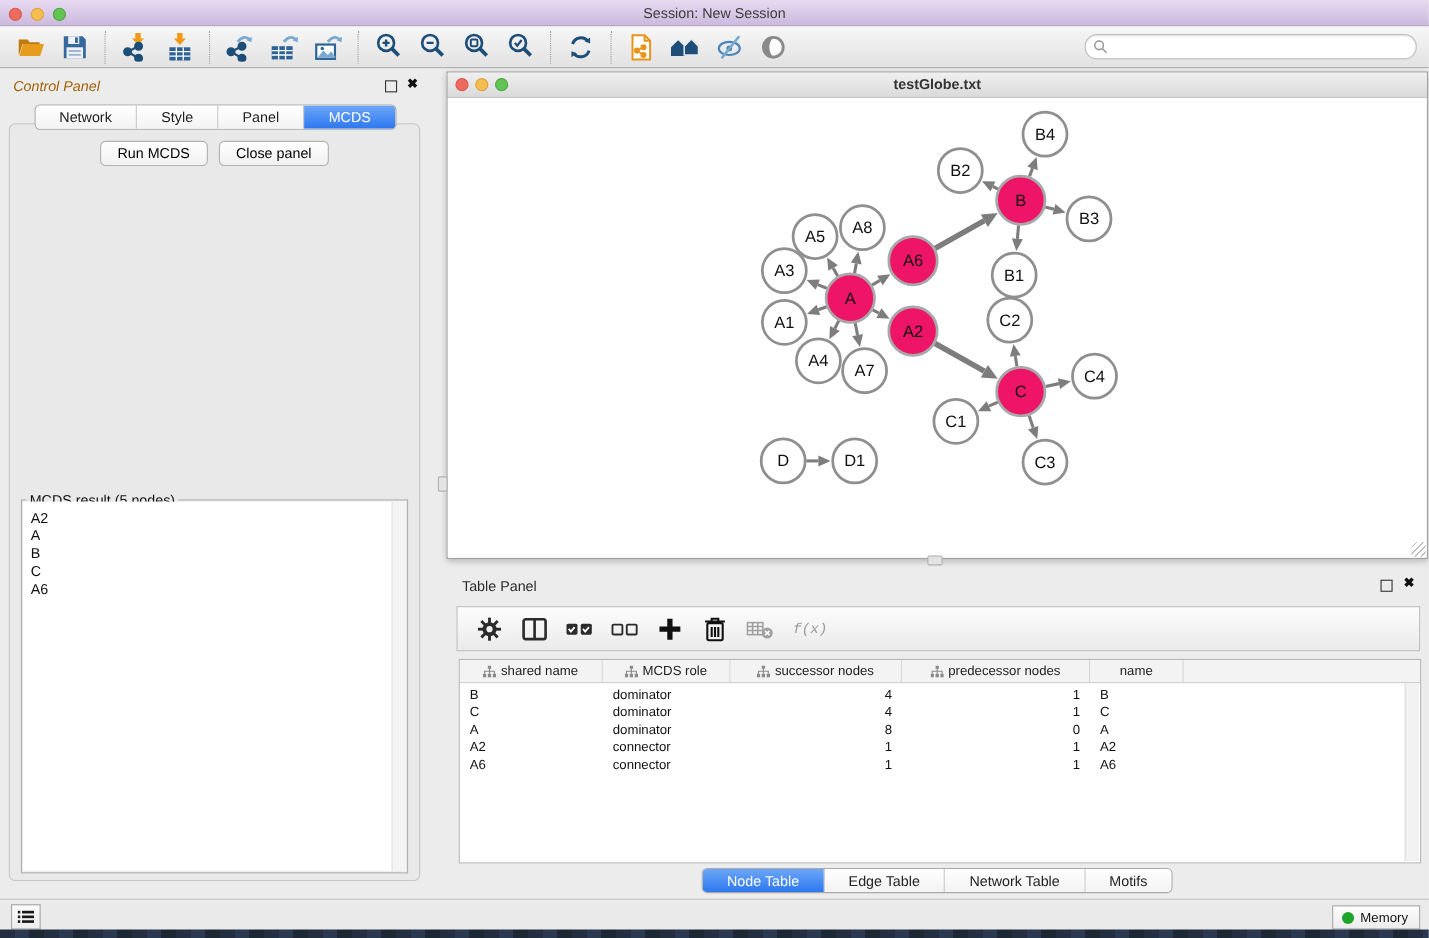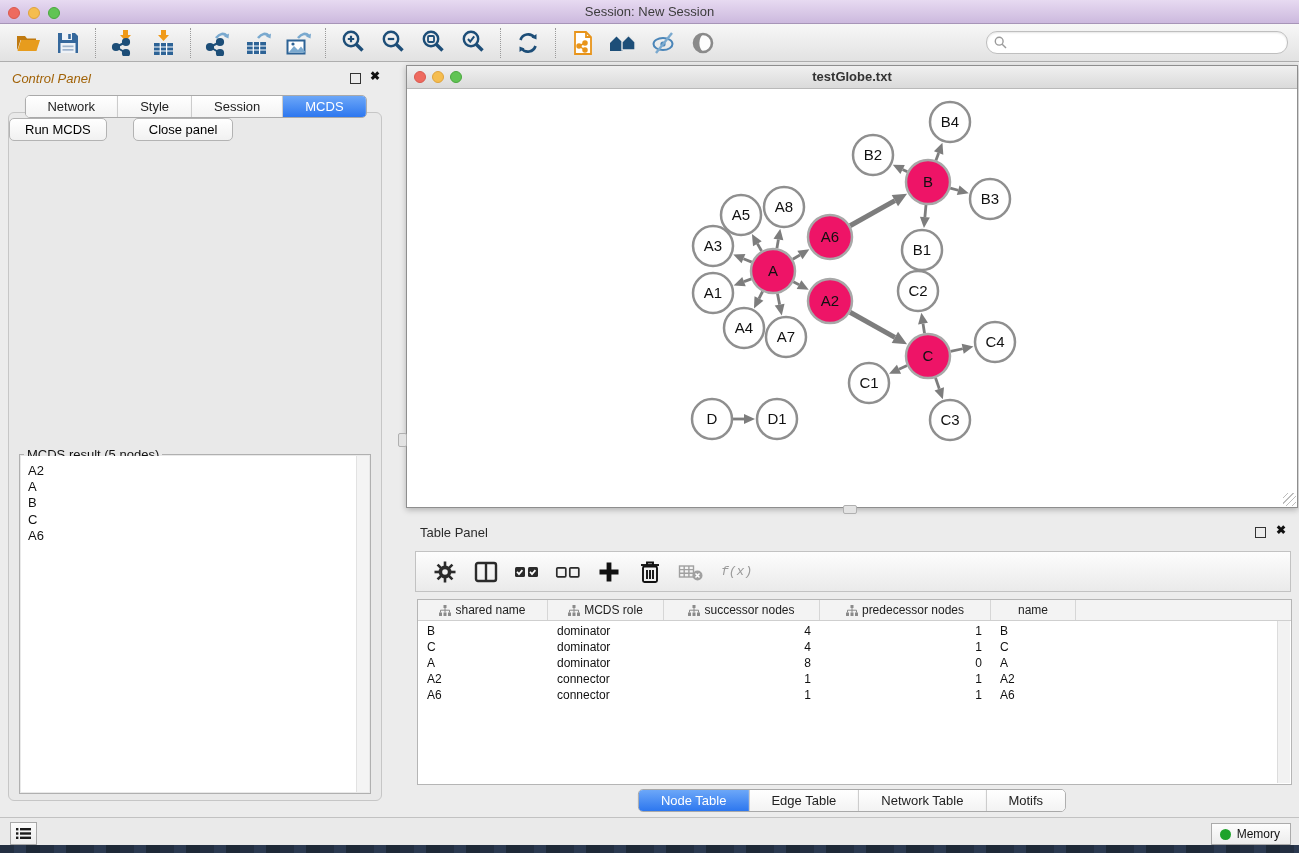--- a/index.html
+++ b/index.html
@@ -43,21 +43,21 @@
 
   .cp-body{position:absolute;left:8px;top:50px;width:374px;height:689px;box-sizing:border-box;
     background:#e9e9e9;border:1px solid #c6c6c6;border-radius:6px;}
   .opt-label{margin-top:23px;text-align:center;font-size:13px;color:#111;}
   .dropdown{margin:9px auto 0;width:312px;height:23px;box-sizing:border-box;background:#fff;
     border:1px solid #b2b2b2;border-radius:5px;display:flex;align-items:center;overflow:hidden;}
   .dropdown-text{flex:1;padding-left:9px;font-size:13px;color:#111;white-space:nowrap;}
   .dropdown-stepper{width:19px;align-self:stretch;margin:0;border-radius:4px;
     background:linear-gradient(#7db0f9,#3a7ff2);display:flex;flex-direction:column;
     align-items:center;justify-content:center;color:#fff;font-size:7px;line-height:6px;}
-  .btn-row{margin-top:5px;display:flex;justify-content:flex-start;gap:26px;}
+  .btn-row{margin-top:15px;display:flex;justify-content:center;gap:10px;}
   .cp-btn{padding:3px 15px;font-size:13px;background:linear-gradient(#ffffff,#f1f1f1);
     border:1px solid #b3b3b3;border-radius:5px;}
 
   .result-box{position:absolute;left:10px;top:341px;width:352px;height:340px;box-sizing:border-box;
     border:1px solid #b0b0b0;}
   .result-legend{position:absolute;top:-8px;left:4px;background:#e9e9e9;padding:0 3px;font-size:13px;color:#111;}
   .result-list{position:absolute;left:1px;right:1px;top:1px;bottom:1px;background:#fff;
     padding:7px 0 0 7px;box-sizing:border-box;overflow:hidden;}
   .result-item{font-size:13px;line-height:16.2px;color:#111;}
   .result-scroll{position:absolute;top:1px;bottom:1px;right:1px;width:12px;background:#f4f4f4;
@@ -276,21 +276,21 @@
     </div>
   </div>
 
   <div class="control-panel">
     <div class="panel-title">Control Panel</div>
     <span class="float-btn cp-float"></span>
     <span class="close-btn cp-close">✖</span>
     <div class="seg-tabs cp-tabs">
         <div class="seg">Network</div>
         <div class="seg">Style</div>
-        <div class="seg">Session</div>
+        <div class="seg">Panel</div>
         <div class="seg seg-active">MCDS</div>
       </div>
     <div class="cp-body">
       <div class="btn-row">
         <button class="cp-btn">Run MCDS</button>
         <button class="cp-btn">Close panel</button>
       </div>
       <div class="result-box">
         <span class="result-legend">MCDS result (5 nodes)</span>
         <div class="result-list">

